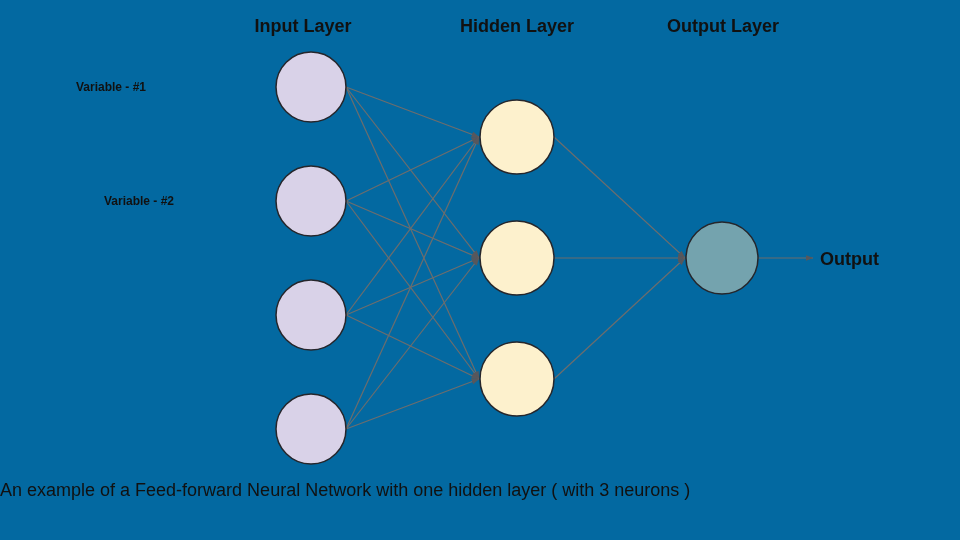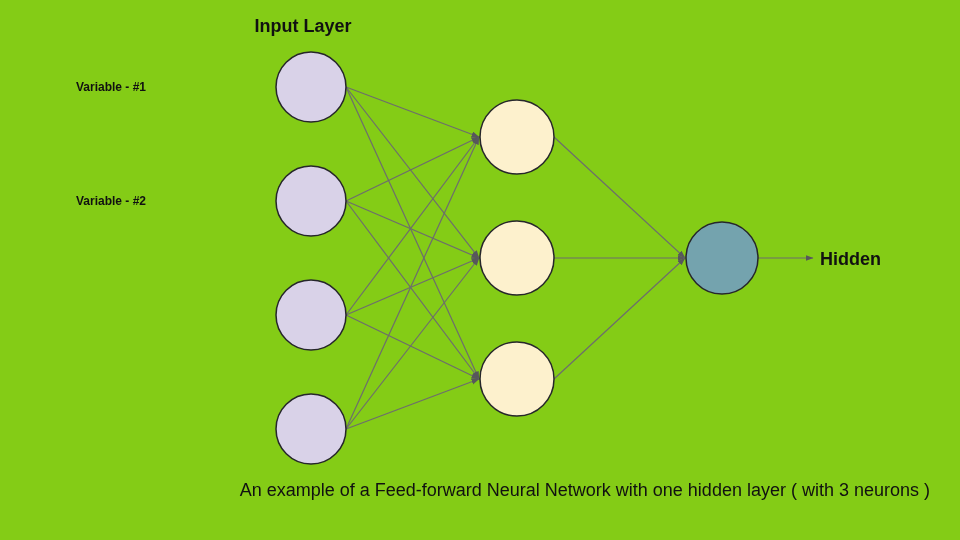--- a/index.html
+++ b/index.html
@@ -31,42 +31,42 @@
   }
   .hdr-input  { left: 303px; }
   .hdr-hidden { left: 517px; }
   .hdr-output { left: 723px; }
   .var-label {
     left: 76px;
     font-size: 12px;
     font-weight: bold;
   }
   .var-1 { top: 76px; }
-  .var-2 { top: 190px; }
+  .var-2 { top: 190px; margin-left: 28px; }
   .var-3 { top: 304px; }
   .var-4 { top: 418px; }
   .output-label {
     left: 820px;
     top: 248px;
     font-size: 18px;
     font-weight: bold;
   }
   .caption {
     left: 0;
     width: 930px;
     top: 479px;
-    text-align: right;
+    text-align: left;
     font-size: 18px;
     font-weight: normal;
   }
 </style>
 </head>
 <body>
 
-<div class="canvas" style="background: #84cc16;">
+<div class="canvas" style="background: #0369a1;">
 
   <svg class="net-svg" width="960" height="540" viewBox="0 0 960 540" xmlns="http://www.w3.org/2000/svg">
       <defs>
         <marker id="arrow" markerWidth="9" markerHeight="7" refX="7.5" refY="3" orient="auto" markerUnits="userSpaceOnUse">
           <path d="M0,0 L8,3 L0,6 Z" fill="#57575c"></path>
         </marker>
       </defs>
       <line x1="346" y1="87" x2="479" y2="137" stroke="#6d6d6d" stroke-width="1.2" marker-end="url(#arrow)"></line>
       <line x1="346" y1="87" x2="479" y2="258" stroke="#6d6d6d" stroke-width="1.2" marker-end="url(#arrow)"></line>
       <line x1="346" y1="87" x2="479" y2="379" stroke="#6d6d6d" stroke-width="1.2" marker-end="url(#arrow)"></line>
@@ -87,21 +87,23 @@
       <circle cx="311" cy="201" r="35" fill="#d9d2e8" stroke="#26262b" stroke-width="1.5"></circle>
       <circle cx="311" cy="315" r="35" fill="#d9d2e8" stroke="#26262b" stroke-width="1.5"></circle>
       <circle cx="311" cy="429" r="35" fill="#d9d2e8" stroke="#26262b" stroke-width="1.5"></circle>
       <circle cx="517" cy="137" r="37" fill="#fdf1cd" stroke="#26262b" stroke-width="1.5"></circle>
       <circle cx="517" cy="258" r="37" fill="#fdf1cd" stroke="#26262b" stroke-width="1.5"></circle>
       <circle cx="517" cy="379" r="37" fill="#fdf1cd" stroke="#26262b" stroke-width="1.5"></circle>
       <circle cx="722" cy="258" r="36" fill="#74a3ae" stroke="#26262b" stroke-width="1.5"></circle>
     </svg>
 
   <div class="lbl layer-header hdr-input">Input Layer</div>
+  <div class="lbl layer-header hdr-hidden">Hidden Layer</div>
+  <div class="lbl layer-header hdr-output">Output Layer</div>
 
   <div class="lbl var-label var-1">Variable - #1</div>
   <div class="lbl var-label var-2">Variable - #2</div>
 
-  <div class="lbl output-label">Hidden</div>
+  <div class="lbl output-label">Output</div>
 
   <div class="lbl caption">An example of a Feed-forward Neural Network with one hidden layer ( with 3 neurons )</div>
 
 </div>
 
 </body></html>

